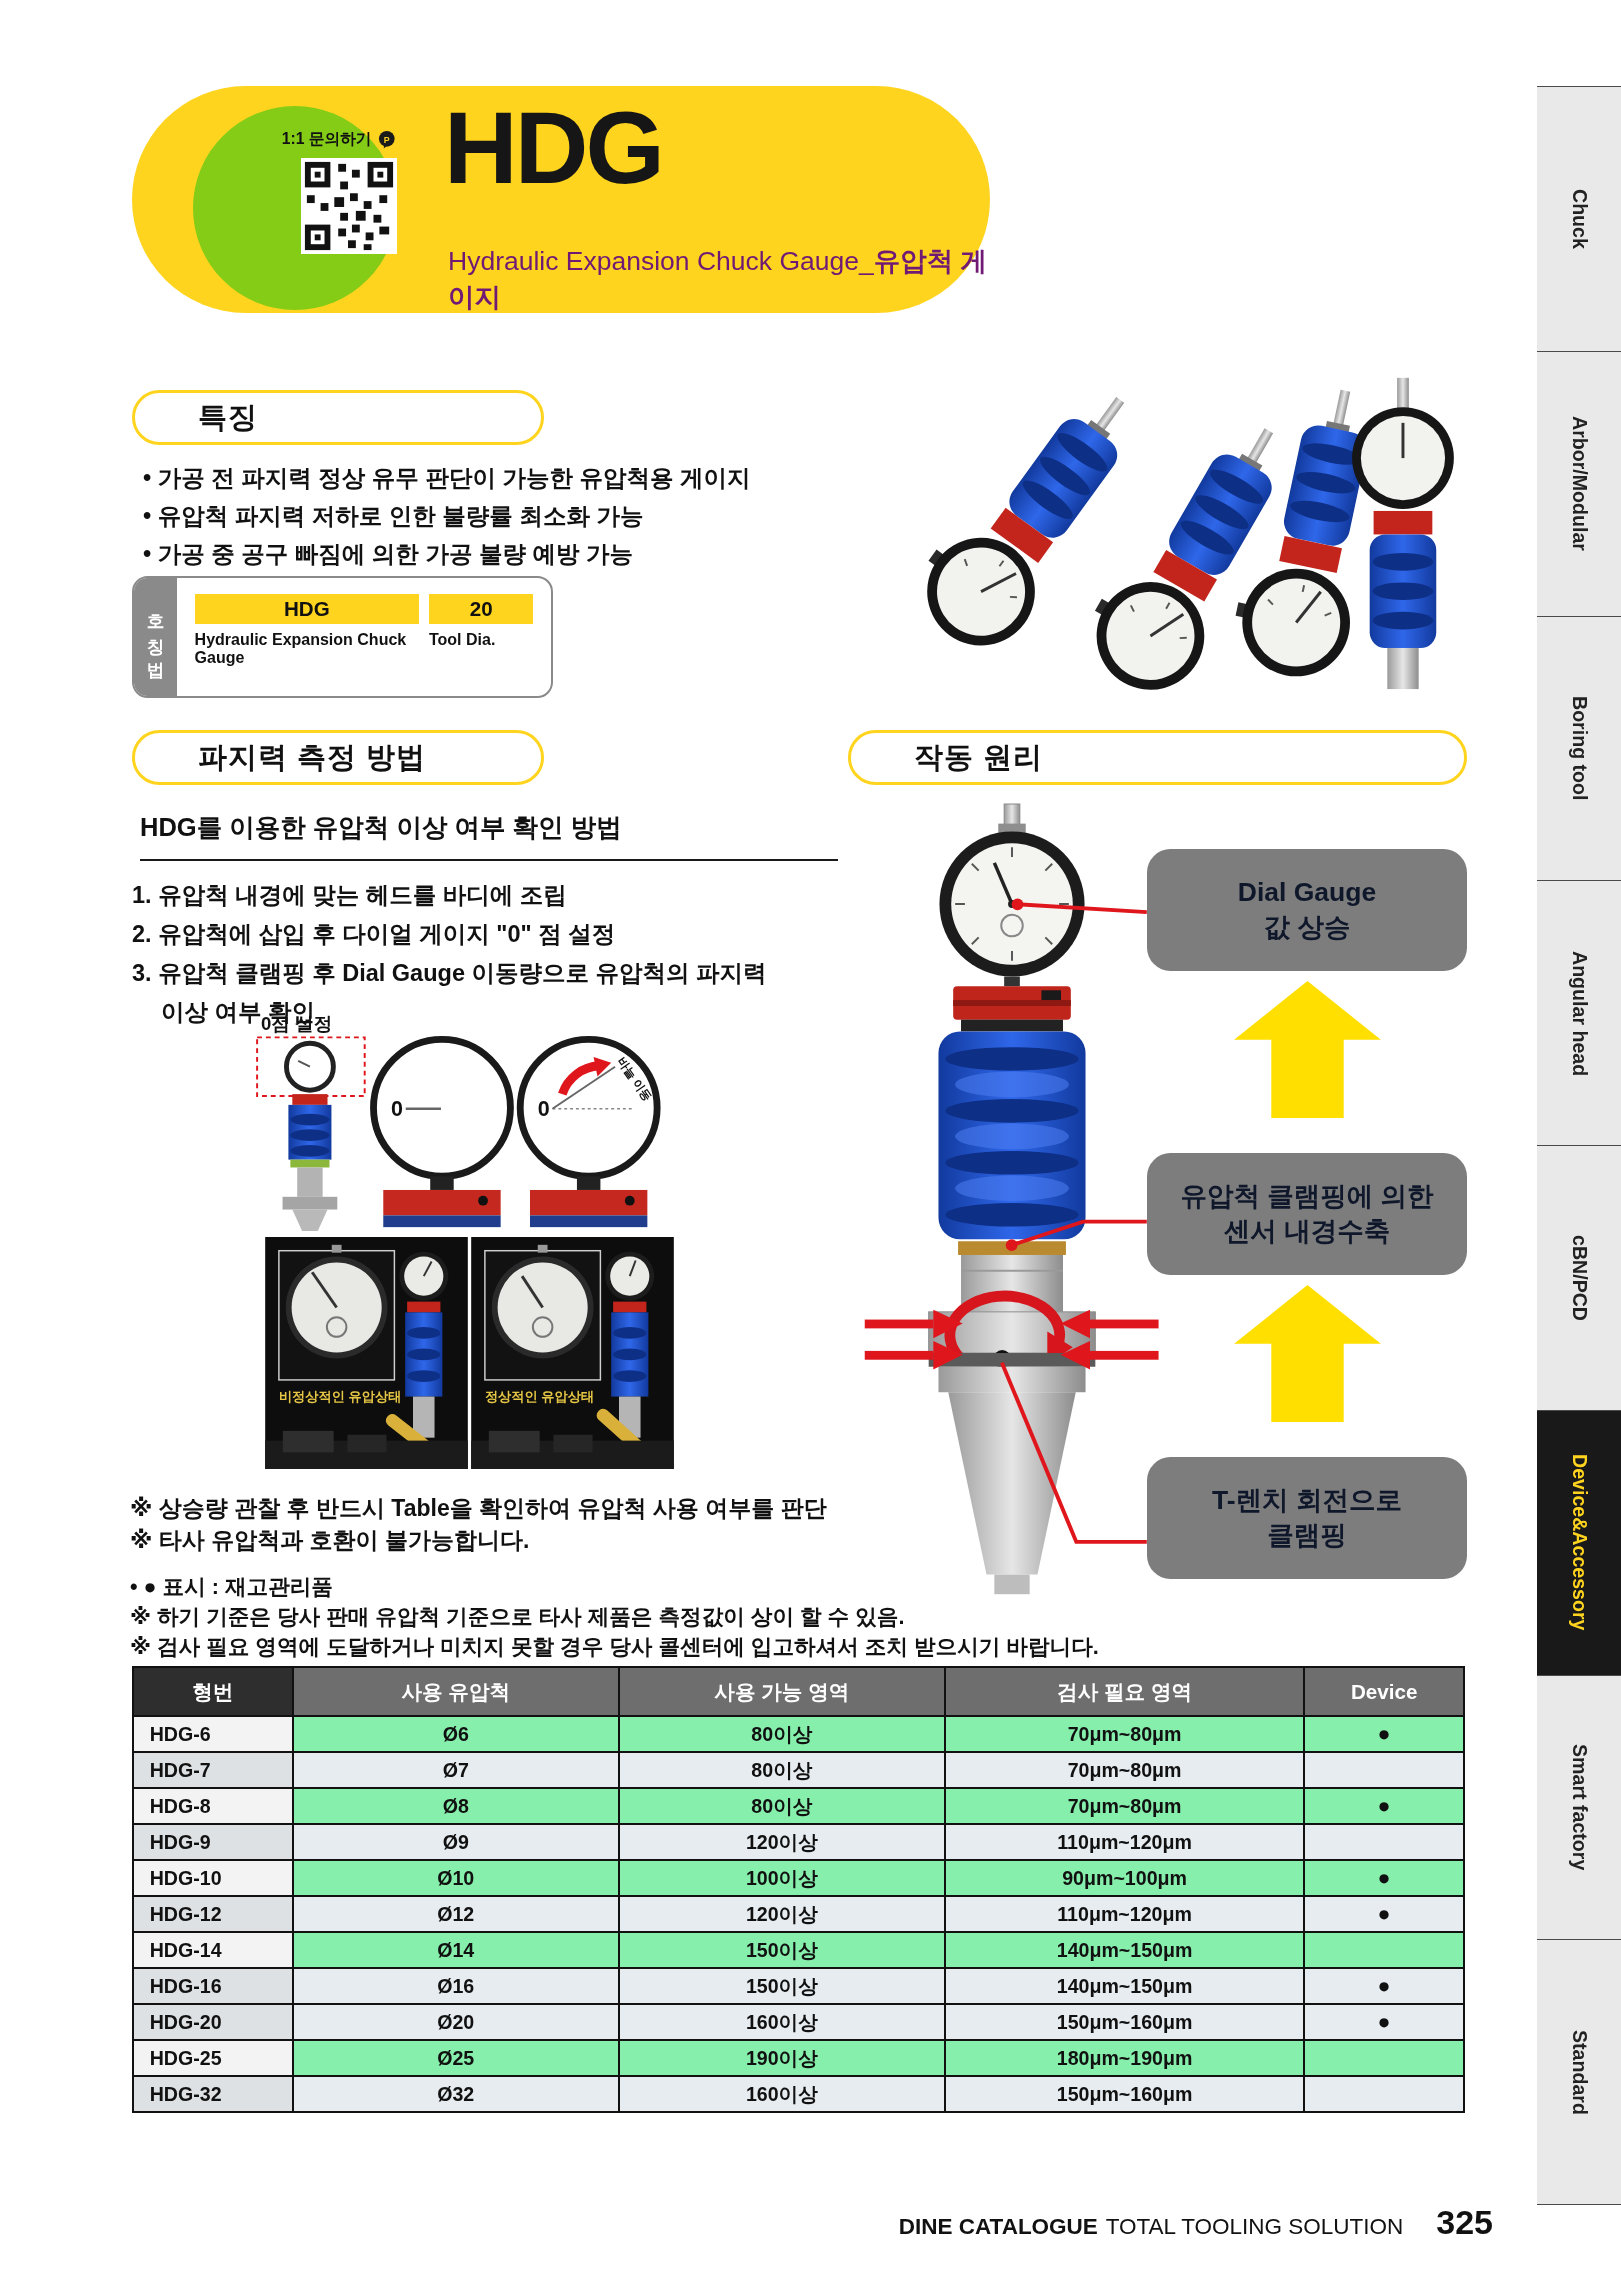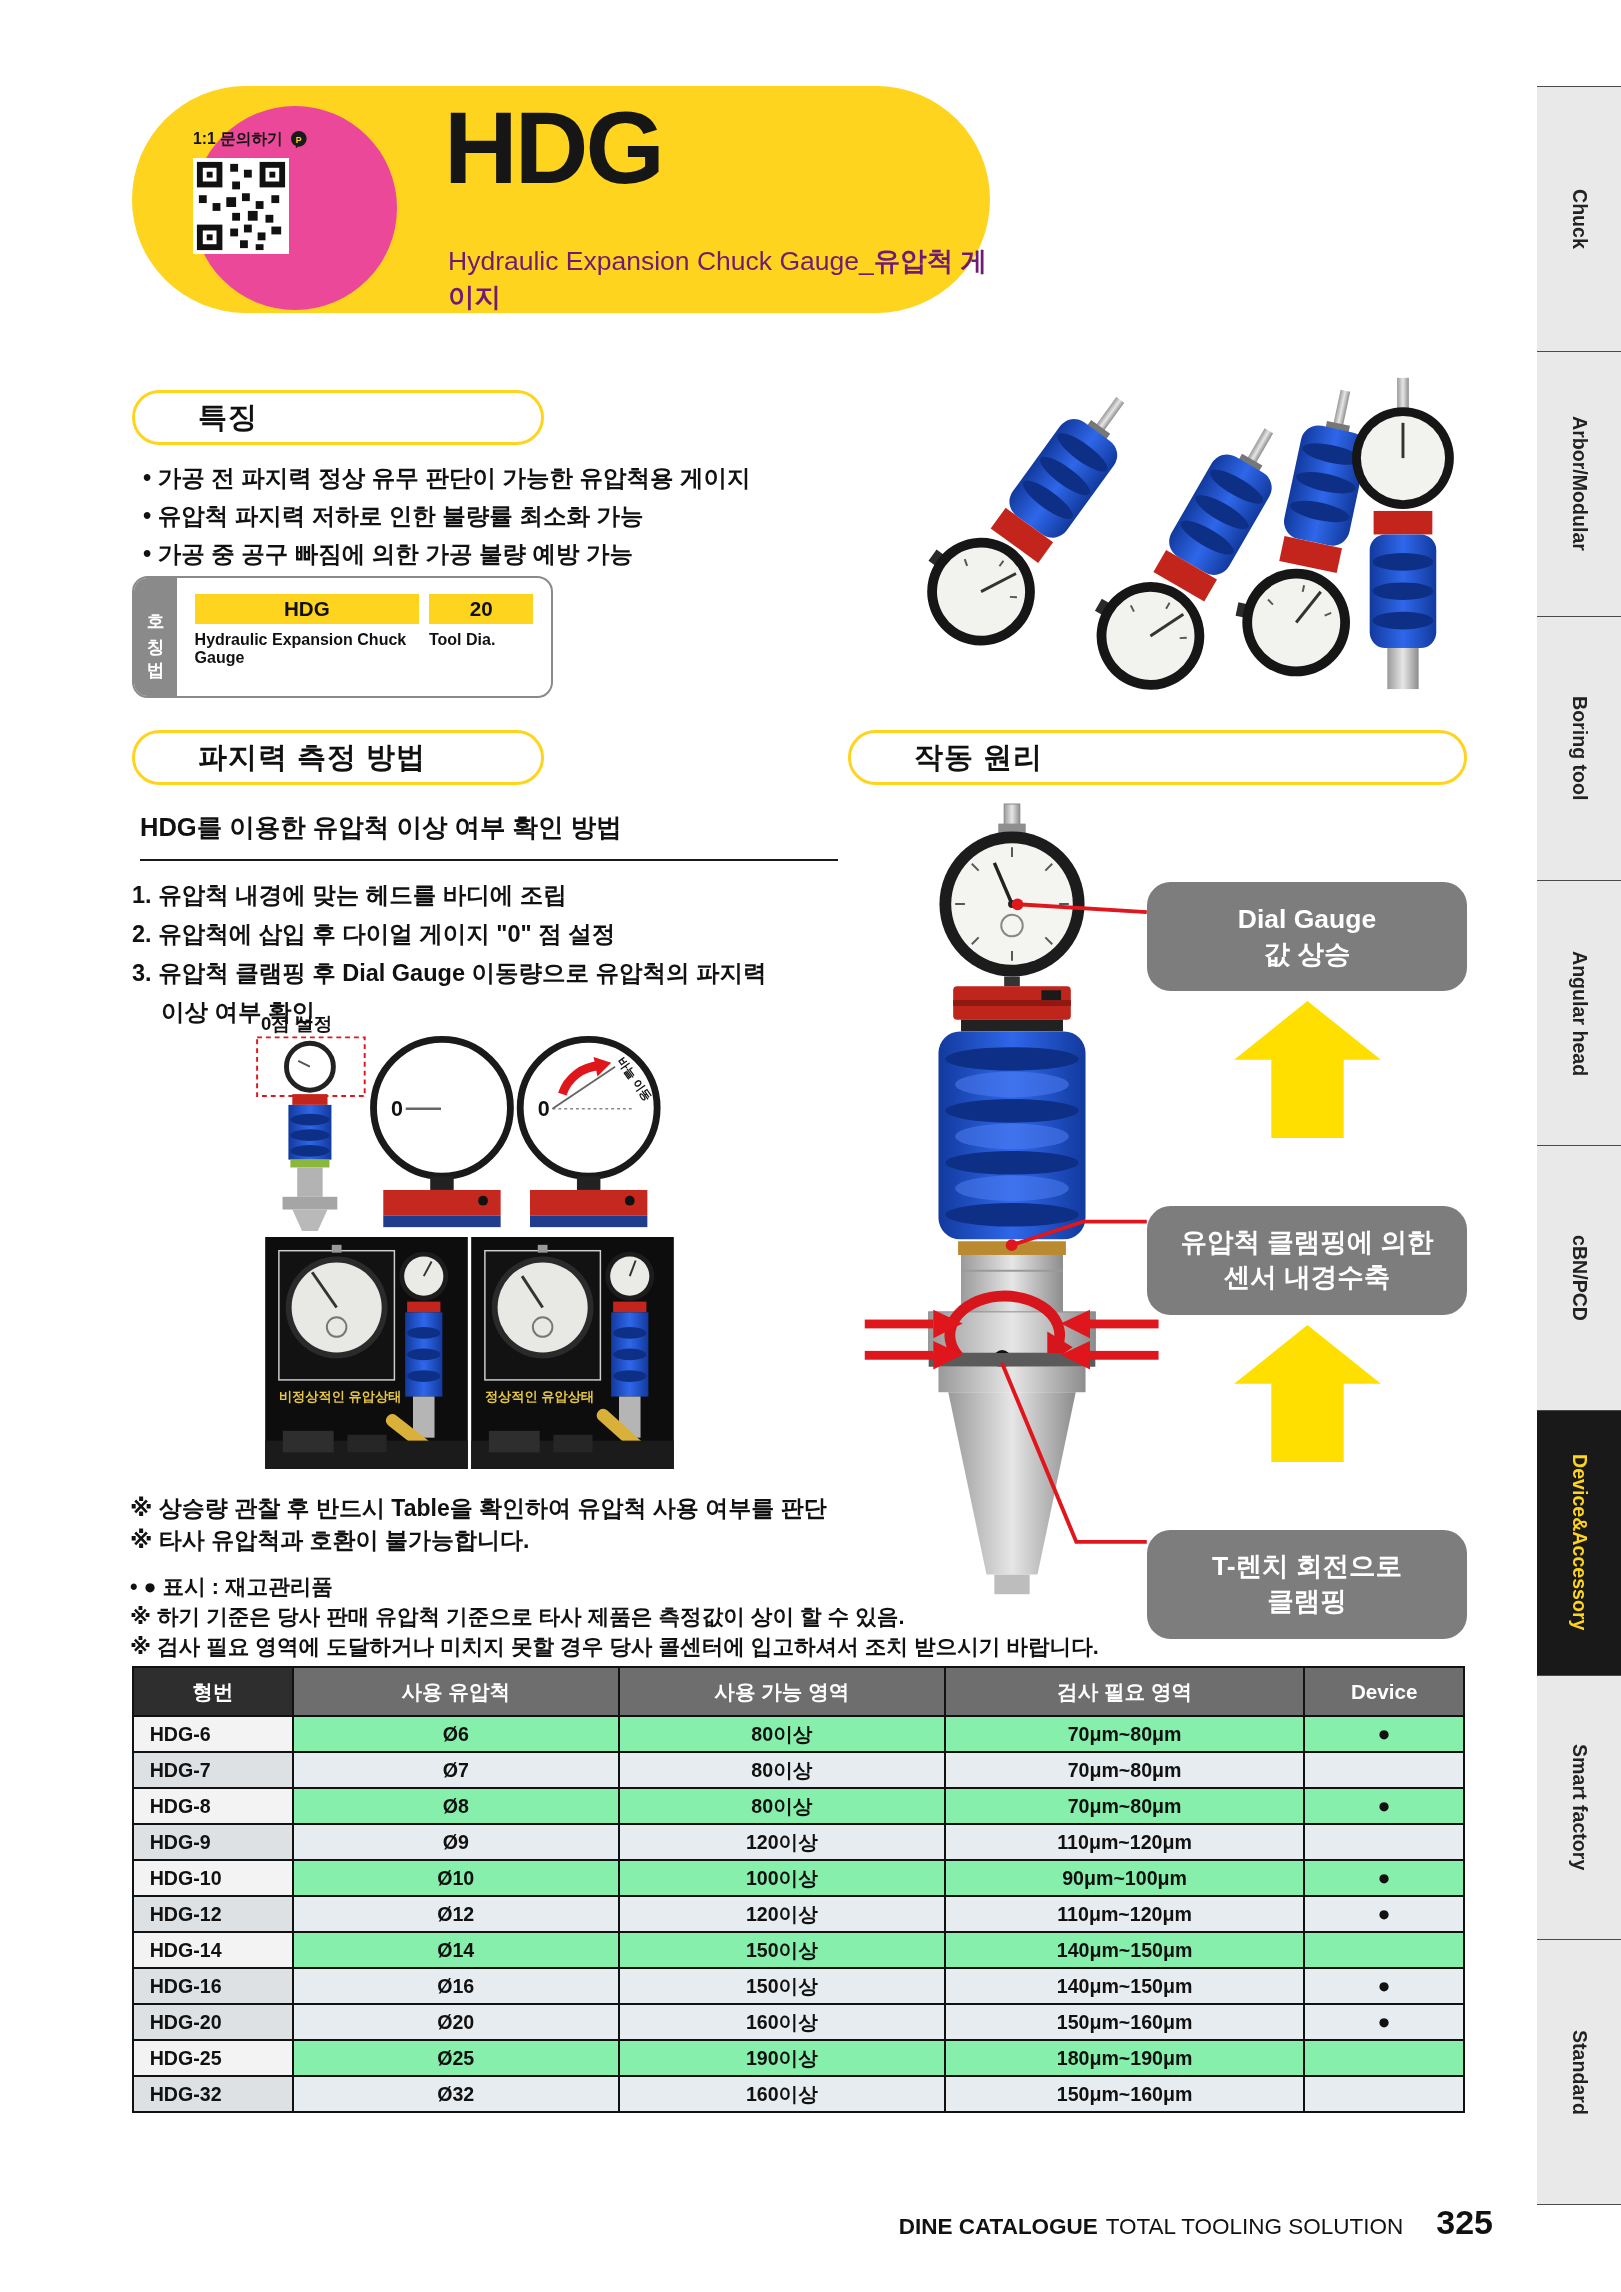--- a/index.html
+++ b/index.html
@@ -8,21 +8,21 @@
     --gray-box:#7d7d7d; --ink:#111;
   }
   html,body{margin:0;padding:0;background:#fff;}
   body{font-family:"Liberation Sans","DejaVu Sans",sans-serif;color:var(--ink);}
   #page{position:relative;width:1621px;height:2293px;background:#fff;overflow:hidden;}
 
   
   .banner{position:absolute;left:132px;top:86px;width:858px;height:227px;
     background:var(--yellow);border-radius:114px;}
   .banner-circle{position:absolute;left:61px;top:19.6px;width:204px;height:204px;
-    background:#ec4899;border-radius:50%;display:flex;flex-direction:column;align-items:flex-start;padding-top:23.5px;box-sizing:border-box;}
+    background:#84cc16;border-radius:50%;display:flex;flex-direction:column;align-items:flex-end;padding-top:23.5px;box-sizing:border-box;}
   .inquiry{display:flex;align-items:center;gap:5.9px;font-size:15.7px;font-weight:800;}
   .qr{margin-top:7.8px;}
   .hdg-title{position:absolute;left:312px;top:3.9px;font-size:102px;font-weight:900;letter-spacing:-2.9px;color:#161616;}
   .hdg-sub{position:absolute;left:316px;top:157px;font-size:26.5px;color:#701a75;}
   .hdg-sub .bold{font-weight:800;}
 
   
   .pill{position:absolute;box-sizing:border-box;height:55px;background:#fff;
     border:3.9px solid var(--yellow);border-radius:27.4px;display:flex;align-items:center;
     padding-left:63px;font-size:29px;font-weight:800;letter-spacing:1px;}
@@ -49,23 +49,23 @@
   .steps{position:absolute;left:132px;top:876px;width:716px;font-size:23.5px;line-height:39px;font-weight:600;}
   .steps .indent{padding-left:29px;}
   .illus{position:absolute;left:251px;top:1010px;}
   .photos{position:absolute;left:265px;top:1237px;display:flex;gap:2.9px;}
   .measure-notes{position:absolute;left:130px;top:1492px;font-size:23px;line-height:32px;font-weight:700;}
 
   
   .device-svg{position:absolute;left:912px;top:802px;z-index:0;}
   .overlay-svg{position:absolute;left:853px;top:802px;z-index:1;pointer-events:none;}
   .callouts{position:absolute;left:1147px;top:849px;width:320px;z-index:2;display:flex;flex-direction:column;}
-  .callout{height:109px;background:var(--gray-box);border-radius:23.5px;color:#ffffff;
+  .callout{height:122px;background:var(--gray-box);border-radius:23.5px;color:#0f172a;
     display:flex;flex-direction:column;justify-content:center;align-items:center;
-    font-size:26.5px;font-weight:800;line-height:35px;text-align:center;margin-top:33px;}
+    font-size:26.5px;font-weight:800;line-height:35px;text-align:center;}
   .arrow-wrap{height:137px;margin:9.8px 0 35px 0;display:flex;justify-content:center;}
 
   
   .table-notes{position:absolute;left:130px;top:1572px;font-size:21.6px;line-height:30px;font-weight:700;}
   .spec{position:absolute;left:132px;top:1666px;width:1333px;border-collapse:collapse;table-layout:fixed;}
   .spec th{background:#6e6e6e;color:#fff;font-size:20.6px;font-weight:800;height:45px;border:2px solid #111;}
   .spec th.first{background:#2e2e2e;}
   .spec td{height:34px;font-size:19.6px;font-weight:700;text-align:center;border:2px solid #111;padding:0;}
   .spec tr.odd td{background:#86efac;} .spec tr.even td{background:#e7ecf0;}
   .spec tr.odd td.model{background:#f3f3f3;} .spec tr.even td.model{background:#dde1e4;}

